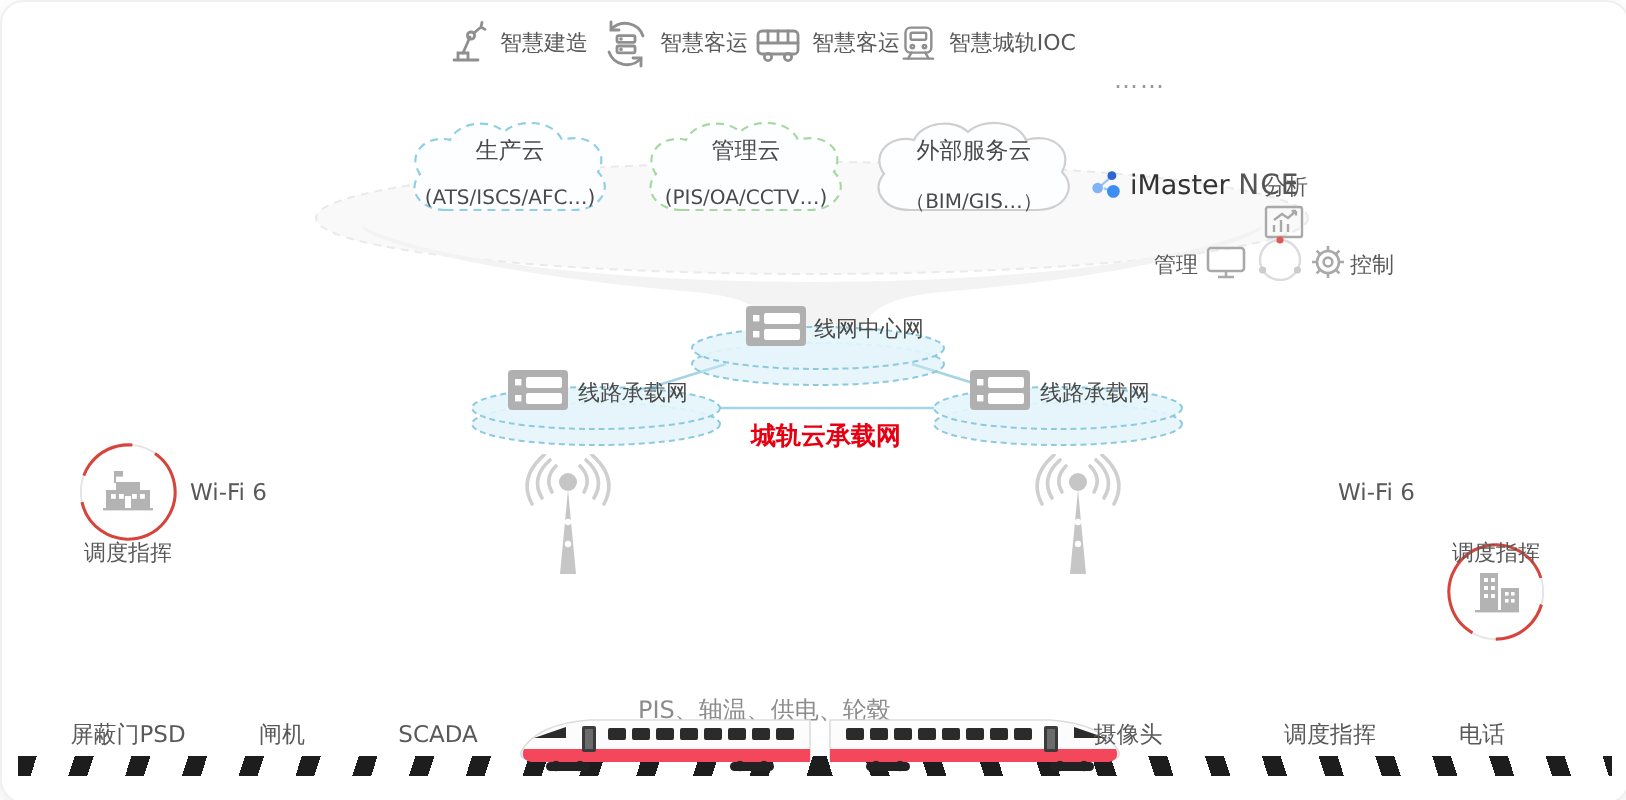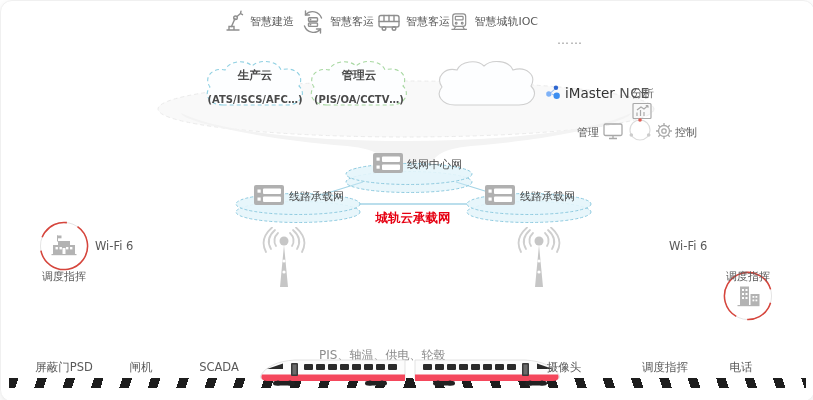--- a/index.html
+++ b/index.html
@@ -6,21 +6,21 @@
   .card{
     position:relative;width:813px;height:400px;background:#fff;
     border-radius:12px;border:1px solid #f0f0f0;overflow:hidden;
     box-shadow:0 3px 10px rgba(0,0,0,.08);
     font-family:"DejaVu Sans","Liberation Sans",sans-serif;
   }
   .abs{position:absolute;}
   .lbl{color:#595959;font-size:11px;text-align:center;line-height:1.2;white-space:nowrap;}
   .app{display:flex;flex-direction:row;align-items:center;width:90px;gap:4px;}
   .app svg{display:block;}
-  .cloud{width:112px;height:54px;font-weight:bold;}
+  .cloud{width:112px;height:54px;}
   .cloud .ctext{position:absolute;left:0;right:0;top:9px;text-align:center;}
   .cloud .ctitle{font-size:11.5px;color:#4a4a4a;}
   .cloud .csub{font-size:10px;color:#4a4a4a;margin-top:11px;}
   .netlbl{font-size:11px;color:#4a4a4a;white-space:nowrap;}
   .redlbl{color:var(--accent-red);font-weight:bold;text-align:center;white-space:nowrap;}
   .ring{width:50px;height:50px;position:relative;}
   .ring > svg.rg{position:absolute;left:0;top:0;}
   .ring > svg.ic{position:absolute;left:50%;top:50%;transform:translate(-50%,-50%);}
   .brand{font-size:13.5px;color:#333;font-weight:500;}
   .brand .suffix{font-size:14px;letter-spacing:.5px;color:#555;}
@@ -96,33 +96,37 @@
 
   <div class="abs cloud" style="left:198px;top:58px">
     <svg width="112" height="54" viewBox="0 0 112 54">
       <path d="M24,46 C11,46 4,36 11,28 C4,18 14,8 26,11 C30,2 46,0 53,7 C60,0 78,1 82,11 C95,7 106,16 100,27 C108,35 101,46 88,46 Z" fill="#fdfeff" stroke="#8fd0e2" stroke-width="1.1" stroke-dasharray="4 3"></path>
     </svg>
     <div class="ctext">
       <div class="ctitle">生产云</div>
       <div class="csub">(ATS/ISCS/AFC…)</div>
     </div>
   </div>
-  <div class="abs cloud" style="left:302px;top:58px">
+  <div class="abs cloud" style="left:316px;top:58px">
     <svg width="112" height="54" viewBox="0 0 112 54">
       <path d="M24,46 C11,46 4,36 11,28 C4,18 14,8 26,11 C30,2 46,0 53,7 C60,0 78,1 82,11 C95,7 106,16 100,27 C108,35 101,46 88,46 Z" fill="#fdfeff" stroke="#a8d8a2" stroke-width="1.1" stroke-dasharray="4 3"></path>
     </svg>
     <div class="ctext">
       <div class="ctitle">管理云</div>
       <div class="csub">(PIS/OA/CCTV…)</div>
     </div>
   </div>
   <div class="abs cloud" style="left:430px;top:58px">
     <svg width="112" height="54" viewBox="0 0 112 54">
       <path d="M24,46 C11,46 4,36 11,28 C4,18 14,8 26,11 C30,2 46,0 53,7 C60,0 78,1 82,11 C95,7 106,16 100,27 C108,35 101,46 88,46 Z" fill="#fdfeff" stroke="#cfcfcf" stroke-width="1.1"></path>
     </svg>
+    <div class="ctext">
+      <div class="ctitle">外部服务云</div>
+      <div class="csub">（BIM/GIS…）</div>
+    </div>
   </div>
 
   <svg class="abs" style="left:544px;top:83px" width="17" height="17" viewBox="0 0 16 16">
     <path d="M5,8.5 L9,5 M6.5,9.5 L9,10.5" stroke="#9cc1f5" stroke-width="1"></path>
     <circle cx="3.6" cy="9.4" r="2.5" fill="#7fb2f7"></circle>
       <circle cx="10.3" cy="3.6" r="2.1" fill="#2e66d0"></circle>
       <circle cx="11" cy="11" r="3" fill="#3c8ef0"></circle>
   </svg>
   <div class="abs brand" style="left:564px;top:84px"><span>iMaster</span> <span class="suffix">NCE</span></div>
   <div class="abs mclbl" style="left:631px;top:85px">分析</div>

